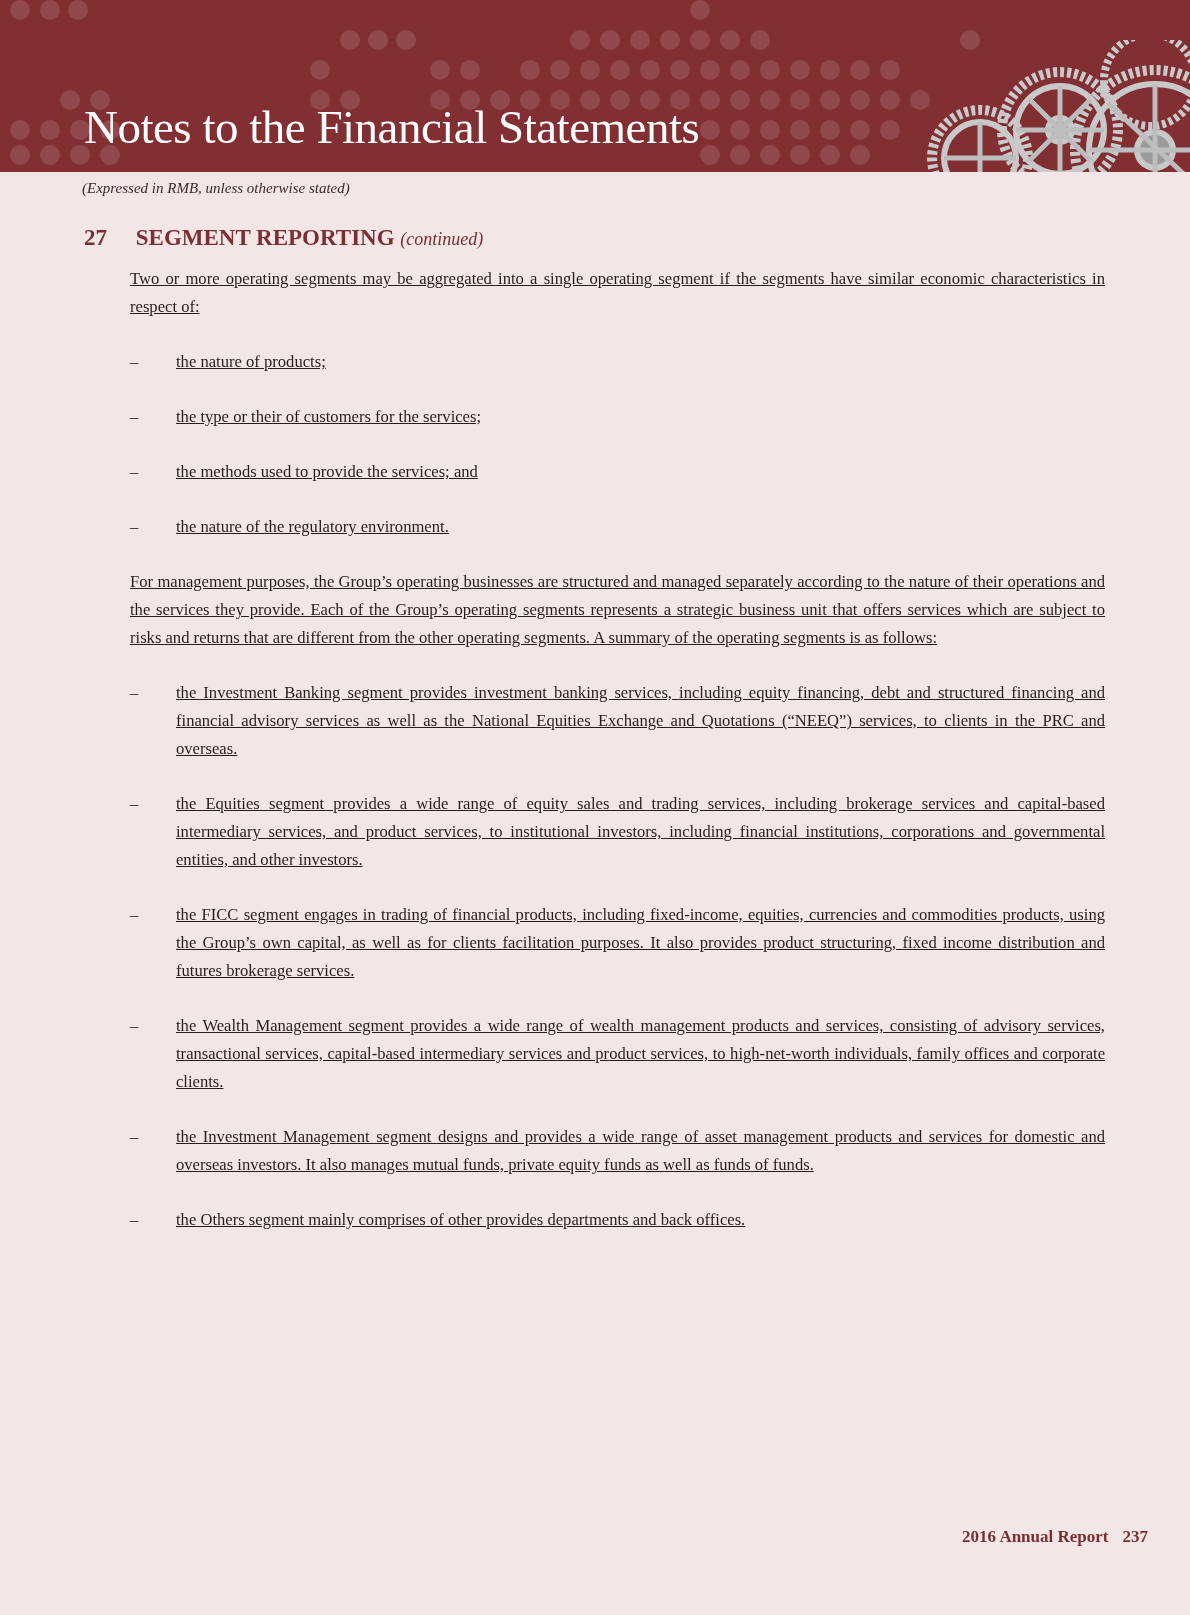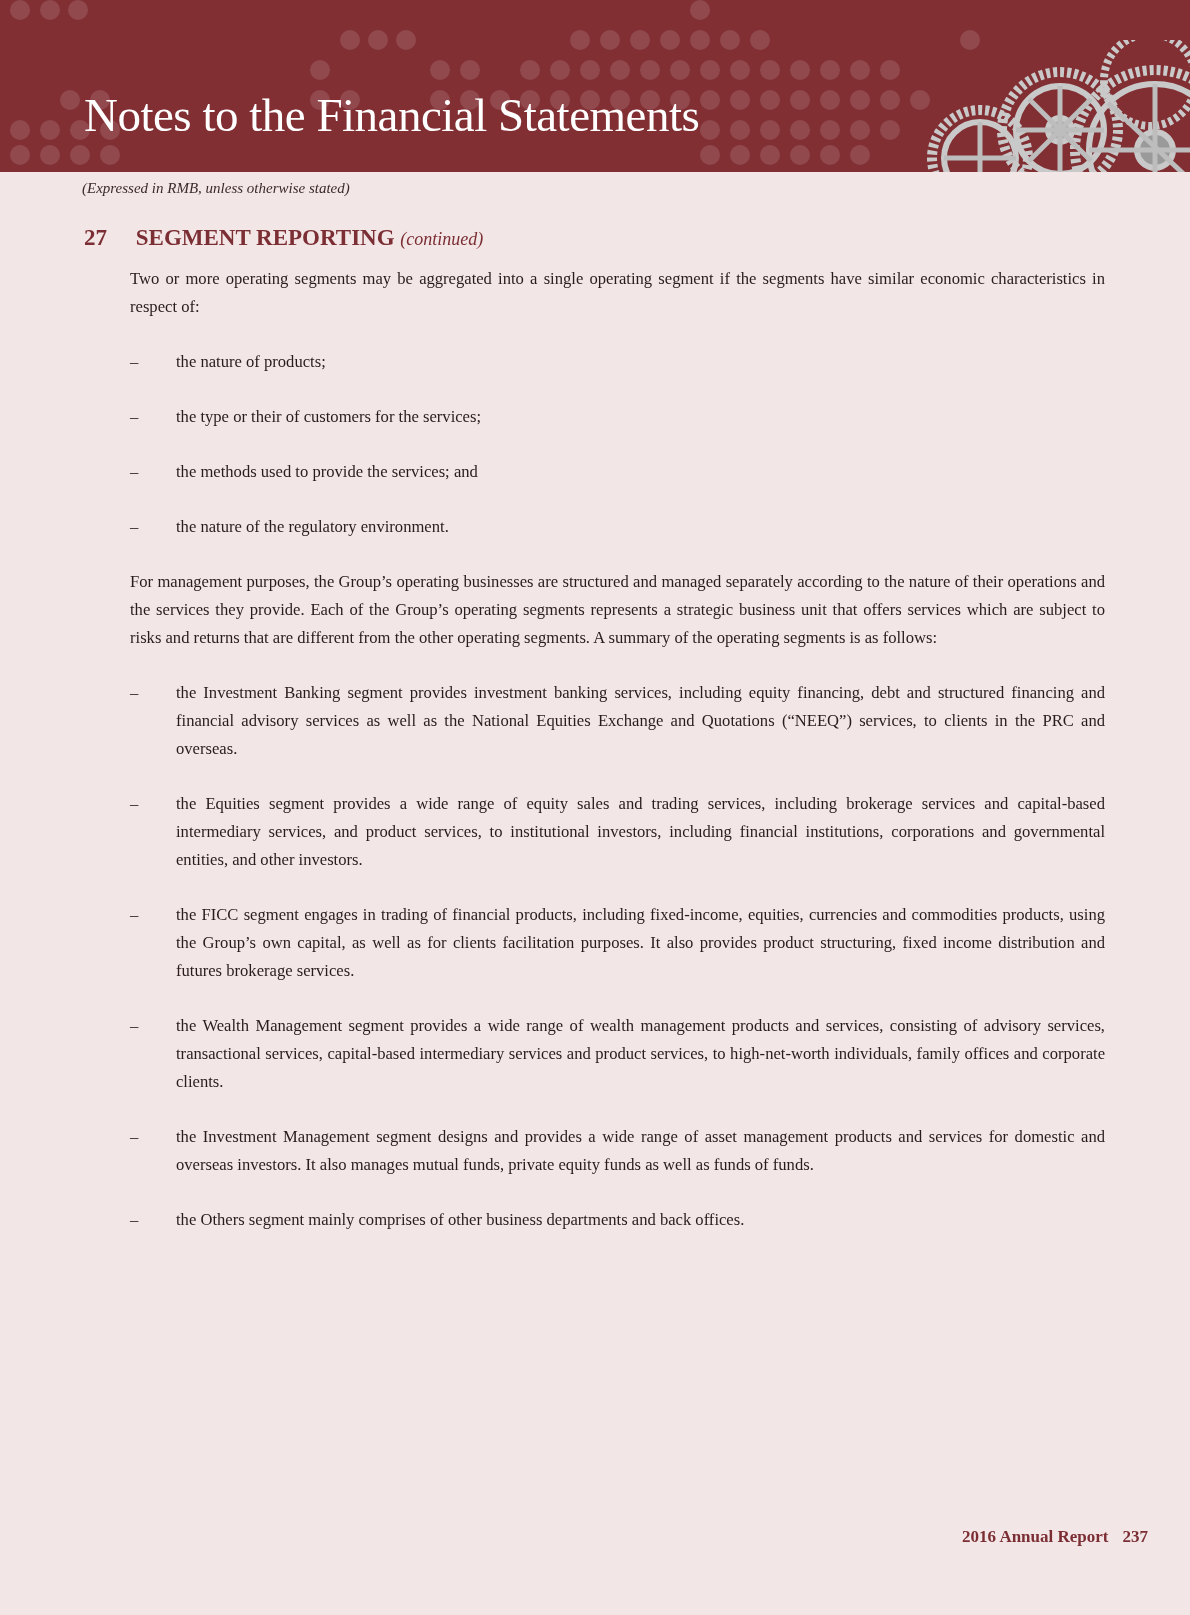--- a/index.html
+++ b/index.html
@@ -14,37 +14,37 @@
     .banner {
       position: absolute; left: 0; top: 0; width: 1190px; height: 172px;
       background: #812f33;
       overflow: hidden;
     }
     .dot {
       position: absolute; width: 20px; height: 20px; border-radius: 50%;
       background: rgba(255,255,255,0.13);
     }
     .banner-title {
-      position: absolute; left: 84px; top: 88px;
+      position: absolute; left: 84px; top: 100px;
       font-size: 47px; color: #ffffff; letter-spacing: -0.5px;
       font-family: "Liberation Serif", "DejaVu Serif", serif;
       white-space: nowrap;
     }
     .gears { position: absolute; right: 0; top: 40px; width: 280px; height: 132px; }
     .subtitle {
       position: absolute; left: 82px; top: 180px;
       font-size: 15px; font-style: italic; color: #3c2a2a;
     }
     .section-heading {
       position: absolute; left: 84px; top: 225px;
       font-size: 23px; color: #7b2e33; font-weight: bold; white-space: nowrap;
     }
     .section-heading .num { display: inline-block; width: 46px; }
     .section-heading .cont { font-weight: normal; font-style: italic; font-size: 18px; }
-    .content { position: absolute; left: 130px; top: 265px; width: 975px; }
+    .content { position: absolute; left: 130px; top: 265px; width: 975px; text-decoration: underline; }
     p.para {
       margin: 0; font-size: 16.6px; line-height: 28px; text-align: justify;
     }
     .bullets { list-style: none; margin: 0; padding: 0; }
     .bullet {
       position: relative; padding-left: 46px; font-size: 16.6px; line-height: 28px;
       text-align: justify;
     }
     .bullet .dash { position: absolute; left: 0; top: 0; }
     .short-list { margin-top: 27px; }
@@ -182,19 +182,19 @@
   </ul>
 
   <p class="para">For management purposes, the Group’s operating businesses are structured and managed separately according to the nature of their operations and the services they provide. Each of the Group’s operating segments represents a strategic business unit that offers services which are subject to risks and returns that are different from the other operating segments. A summary of the operating segments is as follows:</p>
 
   <ul class="bullets long-list">
     <li class="bullet"><span class="dash">–</span><span>the Investment Banking segment provides investment banking services, including equity financing, debt and structured financing and financial advisory services as well as the National Equities Exchange and Quotations (“NEEQ”) services, to clients in the PRC and overseas.</span></li>
     <li class="bullet"><span class="dash">–</span><span>the Equities segment provides a wide range of equity sales and trading services, including brokerage services and capital-based intermediary services, and product services, to institutional investors, including financial institutions, corporations and governmental entities, and other investors.</span></li>
     <li class="bullet"><span class="dash">–</span><span>the FICC segment engages in trading of financial products, including fixed-income, equities, currencies and commodities products, using the Group’s own capital, as well as for clients facilitation purposes. It also provides product structuring, fixed income distribution and futures brokerage services.</span></li>
     <li class="bullet"><span class="dash">–</span><span>the Wealth Management segment provides a wide range of wealth management products and services, consisting of advisory services, transactional services, capital-based intermediary services and product services, to high-net-worth individuals, family offices and corporate clients.</span></li>
     <li class="bullet"><span class="dash">–</span><span>the Investment Management segment designs and provides a wide range of asset management products and services for domestic and overseas investors. It also manages mutual funds, private equity funds as well as funds of funds.</span></li>
-    <li class="bullet"><span class="dash">–</span><span>the Others segment mainly comprises of other business departments and back offices.</span></li>
+    <li class="bullet"><span class="dash">–</span><span>the Others segment mainly comprises of other provides departments and back offices.</span></li>
   </ul>
 </div>
 
 <div class="footer">
   <span>2016 Annual Report</span><span class="page">237</span>
 </div>
 
 </body></html>

